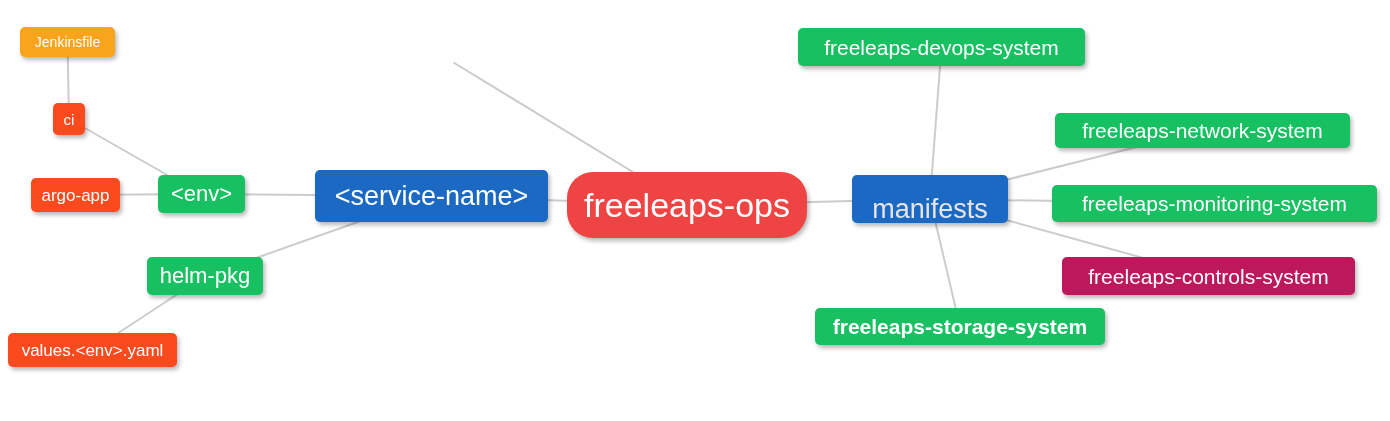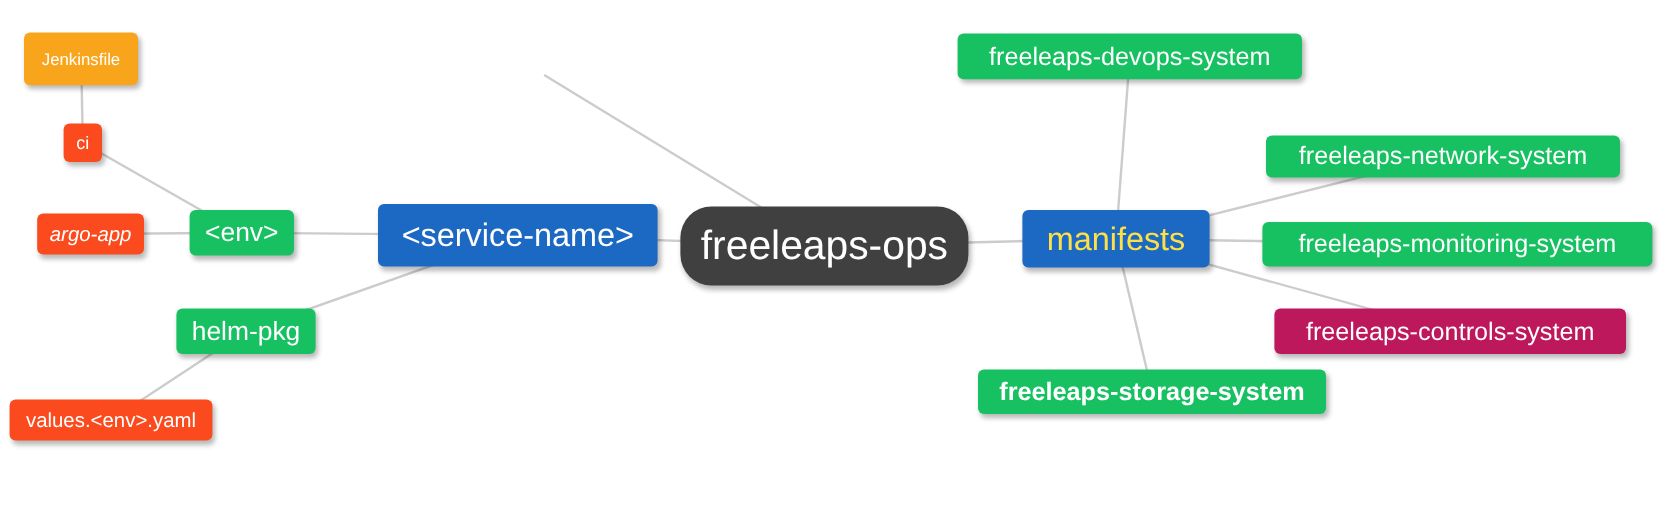--- a/index.html
+++ b/index.html
@@ -51,45 +51,45 @@
       <line x1="92.5" y1="350" x2="205" y2="276" stroke="#cccccc" stroke-width="2"></line>
       <line x1="431.5" y1="196" x2="687" y2="205" stroke="#cccccc" stroke-width="2"></line>
       <line x1="453.5" y1="62.5" x2="687" y2="205" stroke="#cccccc" stroke-width="2"></line>
       <line x1="687" y1="205" x2="930" y2="199" stroke="#cccccc" stroke-width="2"></line>
       <line x1="930" y1="199" x2="941.5" y2="47" stroke="#cccccc" stroke-width="2"></line>
       <line x1="930" y1="199" x2="1202.5" y2="130.5" stroke="#cccccc" stroke-width="2"></line>
       <line x1="930" y1="199" x2="1214.5" y2="203.5" stroke="#cccccc" stroke-width="2"></line>
       <line x1="930" y1="199" x2="1208.5" y2="276" stroke="#cccccc" stroke-width="2"></line>
       <line x1="930" y1="199" x2="960" y2="326.5" stroke="#cccccc" stroke-width="2"></line>
     </svg>
-<div class="node s34" style="left: 567px; top: 172px; width: 240px; height: 66px; background: #404040; color: rgb(255, 255, 255); border-radius: 26px;">
+<div class="node s34" style="left: 567px; top: 172px; width: 240px; height: 66px; background: #ef4444; color: rgb(255, 255, 255); border-radius: 26px;">
       <span>freeleaps-ops</span>
     </div>
     <div class="node s27" style="left: 315px; top: 170px; width: 233px; height: 52px; background: rgb(27, 105, 195); color: rgb(255, 255, 255);">
       <span>&lt;service-name&gt;</span>
     </div>
-    <div class="node s27" style="left: 852px; top: 175px; width: 156px; height: 48px; background: rgb(27, 105, 195); color: #fde047;">
+    <div class="node s27" style="left: 852px; top: 175px; width: 156px; height: 48px; background: rgb(27, 105, 195); color: #e5e5e5; align-items: flex-end;">
       <span>manifests</span>
     </div>
     <div class="node s22" style="left: 158px; top: 175px; width: 87px; height: 38px; background: rgb(23, 193, 97); color: rgb(255, 255, 255);">
       <span>&lt;env&gt;</span>
     </div>
     <div class="node s22" style="left: 147px; top: 257px; width: 116px; height: 38px; background: rgb(23, 193, 97); color: rgb(255, 255, 255);">
       <span>helm-pkg</span>
     </div>
     <div class="node s15" style="left: 53px; top: 103px; width: 32px; height: 32px; background: rgb(250, 74, 30); color: rgb(255, 255, 255);">
       <span>ci</span>
     </div>
-    <div class="node s17" style="left: 31px; top: 178px; width: 89px; height: 34px; background: rgb(250, 74, 30); color: rgb(255, 255, 255); font-style: italic;">
+    <div class="node s17" style="left: 31px; top: 178px; width: 89px; height: 34px; background: rgb(250, 74, 30); color: rgb(255, 255, 255);">
       <span>argo-app</span>
     </div>
     <div class="node s17" style="left: 8px; top: 333px; width: 169px; height: 34px; background: rgb(250, 74, 30); color: rgb(255, 255, 255); justify-content: center;">
       <span>values.&lt;env&gt;.yaml</span>
     </div>
-    <div class="node s14" style="left: 20px; top: 27px; width: 95px; height: 44px; background: rgb(249, 165, 28); color: rgb(255, 255, 255);">
+    <div class="node s14" style="left: 20px; top: 27px; width: 95px; height: 30px; background: rgb(249, 165, 28); color: rgb(255, 255, 255);">
       <span>Jenkinsfile</span>
     </div>
     <div class="node s21" style="left: 798px; top: 28px; width: 287px; height: 38px; background: rgb(23, 193, 97); color: rgb(255, 255, 255);">
       <span>freeleaps-devops-system</span>
     </div>
     <div class="node s21" style="left: 1055px; top: 113px; width: 295px; height: 35px; background: rgb(23, 193, 97); color: rgb(255, 255, 255);">
       <span>freeleaps-network-system</span>
     </div>
     <div class="node s21" style="left: 1052px; top: 185px; width: 325px; height: 37px; background: rgb(23, 193, 97); color: rgb(255, 255, 255);">
       <span>freeleaps-monitoring-system</span>

